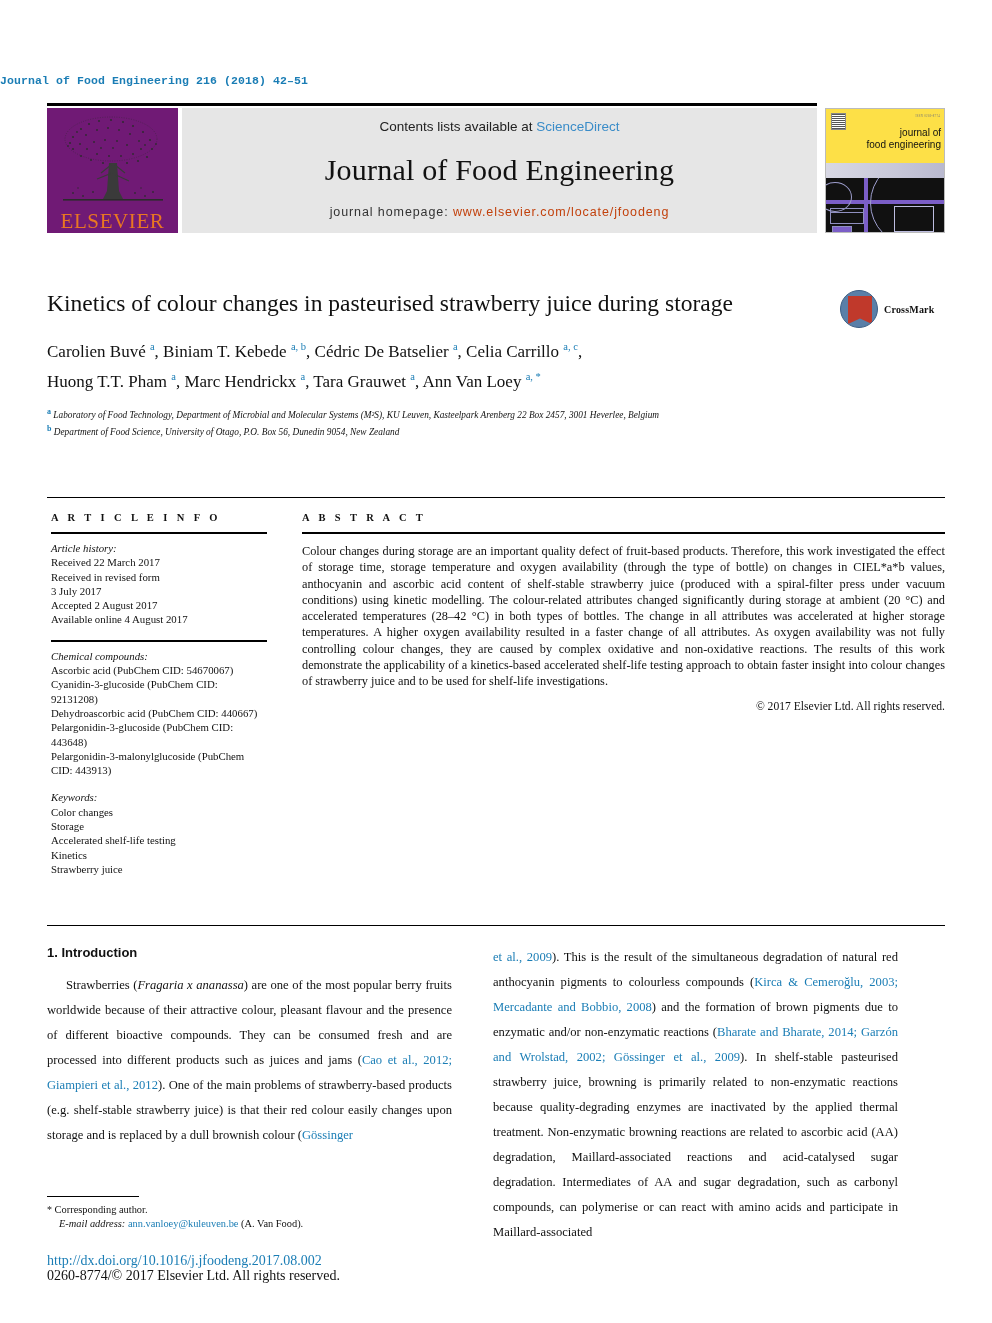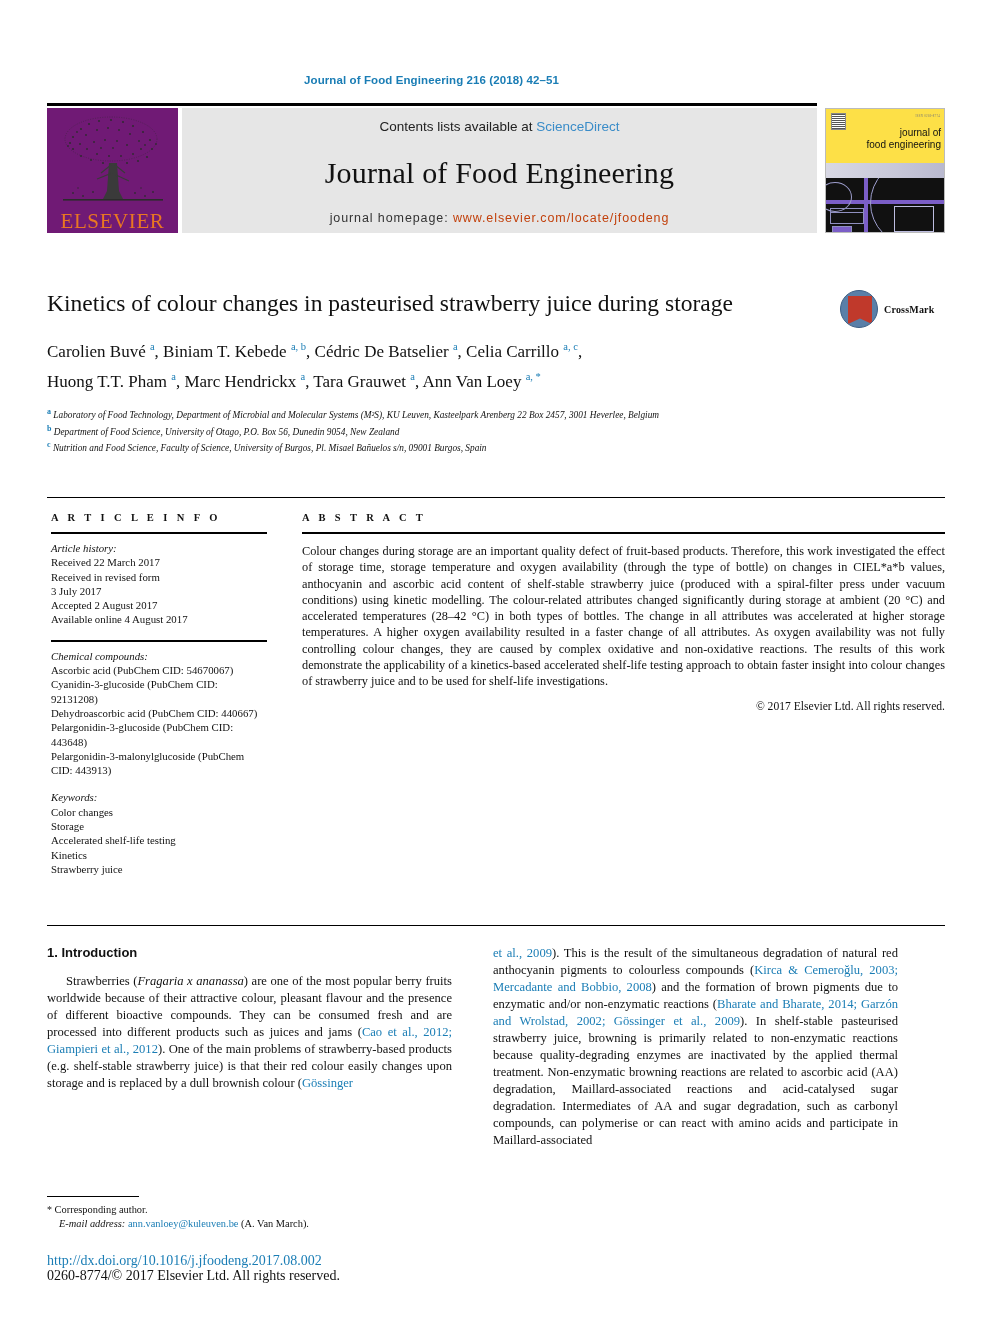--- a/index.html
+++ b/index.html
@@ -12,22 +12,21 @@
     font-family: "Liberation Serif", "DejaVu Serif", serif;
     color: #000;
     position: relative;
     overflow: hidden;
   }
   .page { width: 992px; height: 1323px; position: relative; }
 
   
   .runhead {
     position: absolute; top: 74px; left: 0; width: 863px;
-    text-align: center;
-    font-family: Liberation Sans, sans-serif;
+    font-family: Liberation Mono, monospace;
     font-size: 11.5px; font-weight: bold;
     color: #1a7db5; letter-spacing: .1px;
   }
 
   
   .masthead {
     position: absolute; left: 47px; top: 103px;
     width: 898px; height: 130px;
   }
   .mast-rule-top {
@@ -49,21 +48,21 @@
     font-size: 21px; letter-spacing: .6px;
     color: #e87722; line-height: 1;
     margin-bottom: 1px;
   }
   .grey-band {
     position: absolute; left: 135px; top: 5px;
     width: 635px; height: 125px;
     background: #e6e6e6;
     display: flex; flex-direction: column;
     align-items: center; justify-content: space-between;
-    padding: 11px 0 8px 0;
+    padding: 11px 0 14px 0;
   }
   .contents-line {
     font-size: 13.5px; font-family: "Liberation Sans", sans-serif;
     color: #222;
   }
   .contents-line .sd { color: #3a8cc8; }
   .journal-title-big {
     font-family: "Liberation Serif", serif;
     font-size: 30px; color: #111; letter-spacing: .2px;
   }
@@ -198,21 +197,21 @@
   .bcol-left { left: 0; }
   .bcol-right { left: 446px; }
   h2.sec-title {
     margin: 0 0 13px 0;
     font-family: "Liberation Sans", sans-serif;
     font-size: 13px; font-weight: bold; color: #111;
   }
   p.body-p {
     margin: 0;
     font-family: "Liberation Serif", serif;
-    font-size: 12.6px; line-height: 17px; color: #111;
+    font-size: 12.6px; line-height: 25px; color: #111;
     text-align: justify;
     text-indent: 19px;
   }
   p.body-p.noind { text-indent: 0; }
   .ref { color: #1a7db5; }
 
   
   .footnote-area {
     position: absolute; left: 47px; top: 1196px; width: 405px;
   }
@@ -348,21 +347,20 @@
       <div>
         Carolien Buvé <sup>a</sup>, Biniam T. Kebede <sup>a, b</sup>, Cédric De Batselier <sup>a</sup>, Celia Carrillo <sup>a, c</sup>,
       </div>
       <div>
         Huong T.T. Pham <sup>a</sup>, Marc Hendrickx <sup>a</sup>, Tara Grauwet <sup>a</sup>, Ann Van Loey <sup>a, *</sup>
       </div>
     </div>
     <div class="affils">
       <div class="affil-line"><sup>a</sup> <span>Laboratory of Food Technology, Department of Microbial and Molecular Systems (M²S), KU Leuven, Kasteelpark Arenberg 22 Box 2457, 3001 Heverlee, Belgium</span></div>
       <div class="affil-line"><sup>b</sup> <span>Department of Food Science, University of Otago, P.O. Box 56, Dunedin 9054, New Zealand</span></div>
-      <div class="affil-line"><sup>c</sup> <span>Nutrition and Food Science, Faculty of Science, University of Burgos, Pl. Misael Bañuelos s/n, 09001 Burgos, Spain</span></div>
     </div>
   </div>
 
   <div class="crossmark">
     <div class="cm-logo">
       <div class="cm-book"></div>
     </div>
     <div class="cm-label">CrossMark</div>
   </div>
 
@@ -425,21 +423,21 @@
 
   <div class="footnote-area">
     <div class="fn-rule"></div>
     <div class="fn-text">
       <span class="fn-star">*</span>
       <span>Corresponding author.</span>
     </div>
     <div class="fn-text" style="padding-left:12px;">
       <span class="ital">E-mail address:</span>
       <span class="mail">ann.vanloey@kuleuven.be</span>
-      <span>(A. Van March).</span>
+      <span>(A. Van Food).</span>
     </div>
   </div>
 
   <div class="footer-doi">
     <div class="doi">http://dx.doi.org/10.1016/j.jfoodeng.2017.08.002</div>
     <div class="issn">0260-8774/© 2017 Elsevier Ltd. All rights reserved.</div>
   </div>
 
 </div>
 

